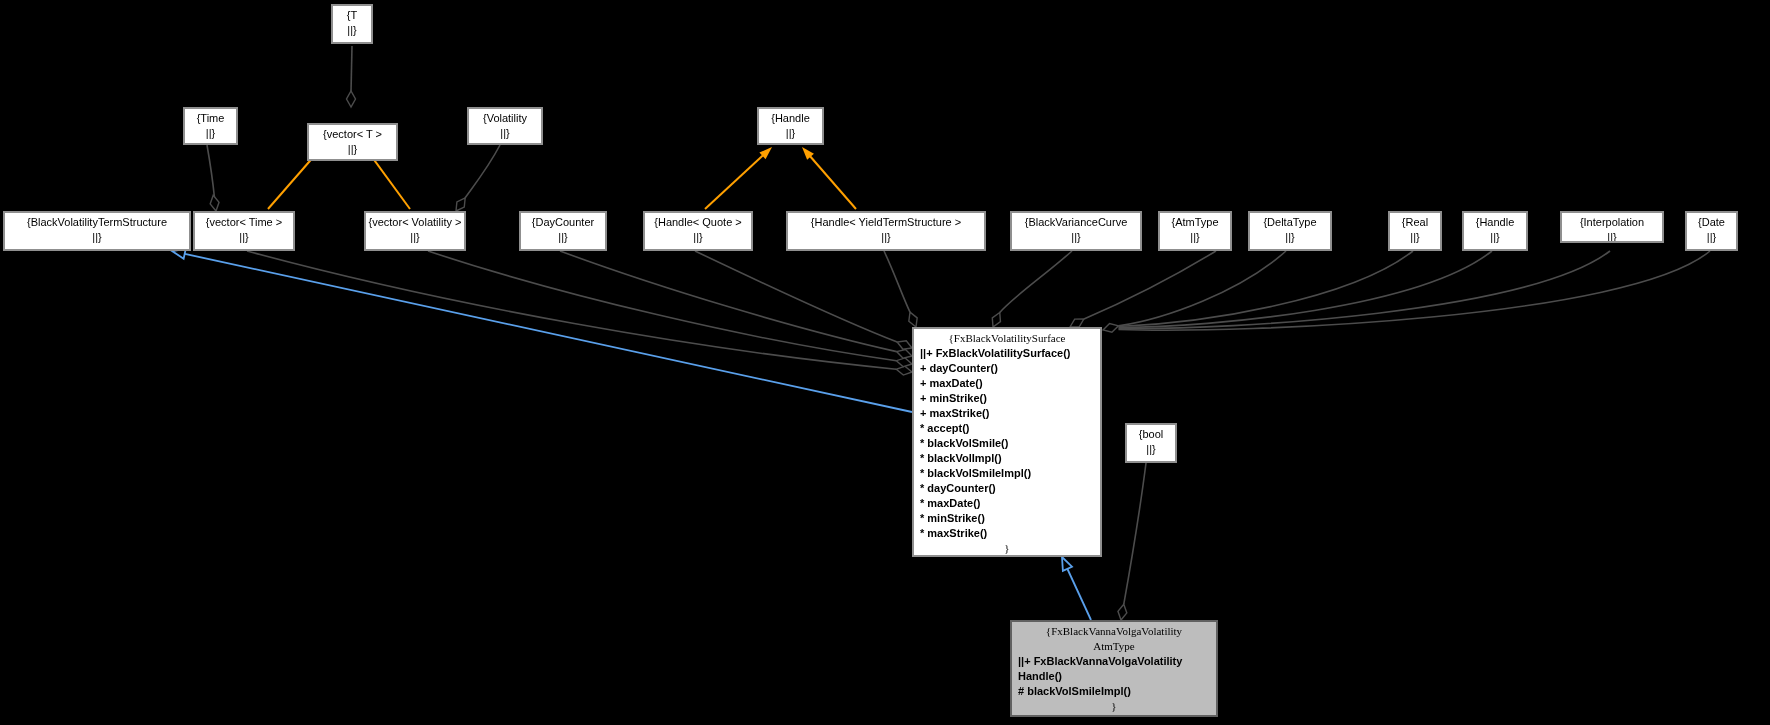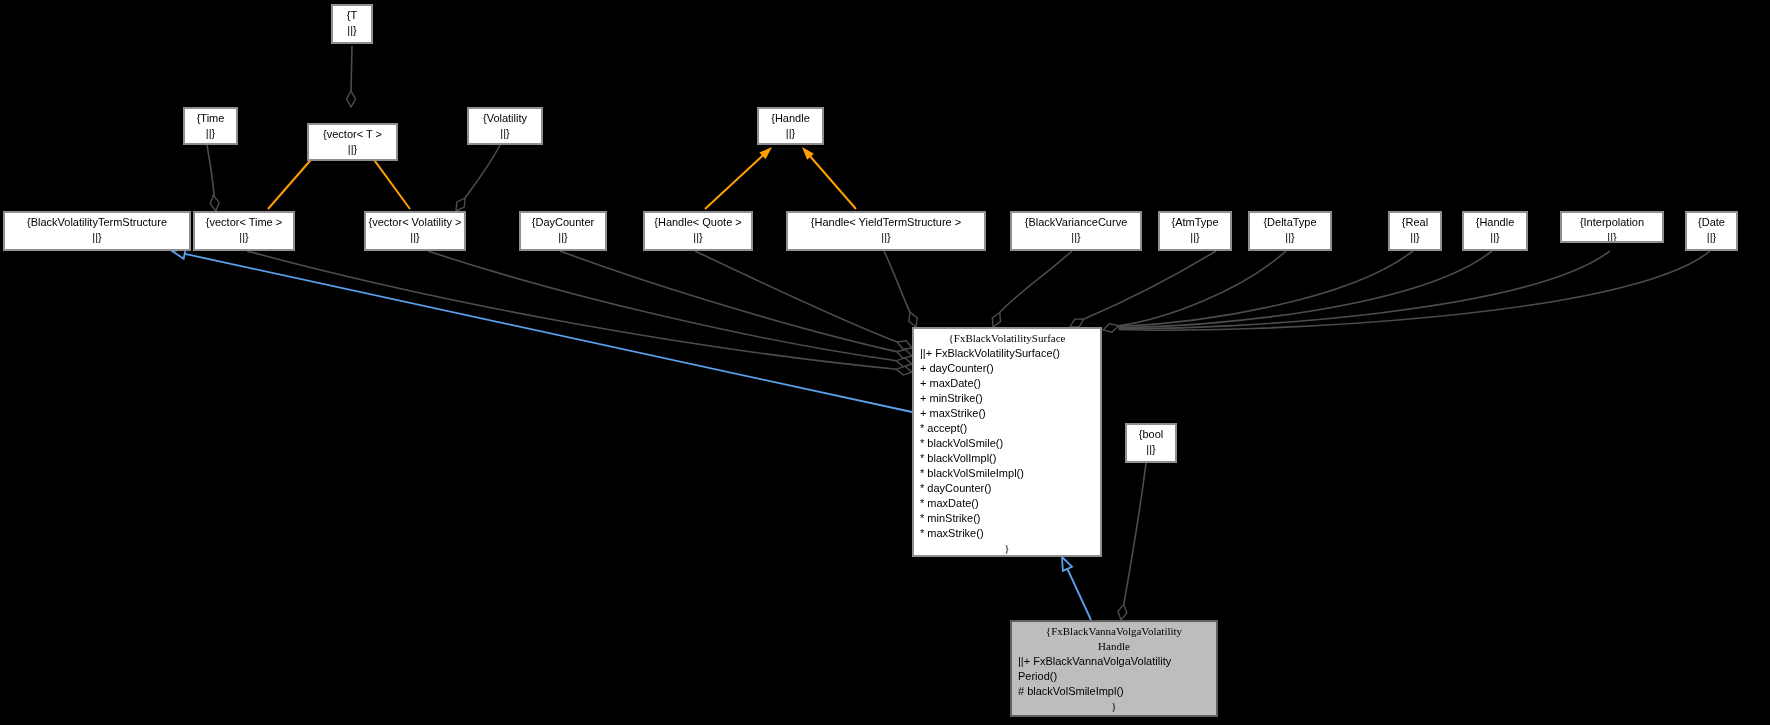--- a/index.html
+++ b/index.html
@@ -6,21 +6,21 @@
   #canvas{position:relative;width:1770px;height:725px;background:#000;overflow:hidden;
           font-family:"Liberation Sans",sans-serif;}
   #edges{position:absolute;left:0;top:0;}
   .node{position:absolute;box-sizing:border-box;background:#ffffff;border:2px solid #8f8f8f;
         color:#000;font-size:11px;line-height:15px;padding-top:2px;text-align:center;
         white-space:nowrap;overflow:hidden;}
   .node.big{text-align:left;}
   .node.hl{background:#bdbdbd;border-color:#616161;}
   .nl{height:15px;}
   .nl.c{text-align:center;font-family:Liberation Serif, serif;}
-  .nl.l{text-align:left;padding-left:6px;}
+  .nl.l{text-align:left;padding-left:6px;font-weight:bold;}
 </style>
 </head>
 <body>
 
 <div id="canvas">
 
   <svg id="edges" width="1770" height="725">
 
     <g fill="none" stroke-width="1.6" stroke="#4c4c4c">
       <path d="M352,46 L351,92"></path>
@@ -172,20 +172,20 @@
     <div class="nl c">}</div>
   </div>
 
   <div class="node" style="left:1125px;top:423px;width:52px;height:40px">
     <div class="nl">{bool</div>
     <div class="nl">||}</div>
   </div>
 
   <div class="node big hl" style="left:1010px;top:620px;width:208px;height:97px">
     <div class="nl c">{FxBlackVannaVolgaVolatility</div>
-    <div class="nl c">Handle</div>
+    <div class="nl c">AtmType</div>
     <div class="nl l">||+ FxBlackVannaVolgaVolatility</div>
-    <div class="nl l">Period()</div>
+    <div class="nl l">Handle()</div>
     <div class="nl l"># blackVolSmileImpl()</div>
     <div class="nl c">}</div>
   </div>
 
 </div>
 
 </body></html>

